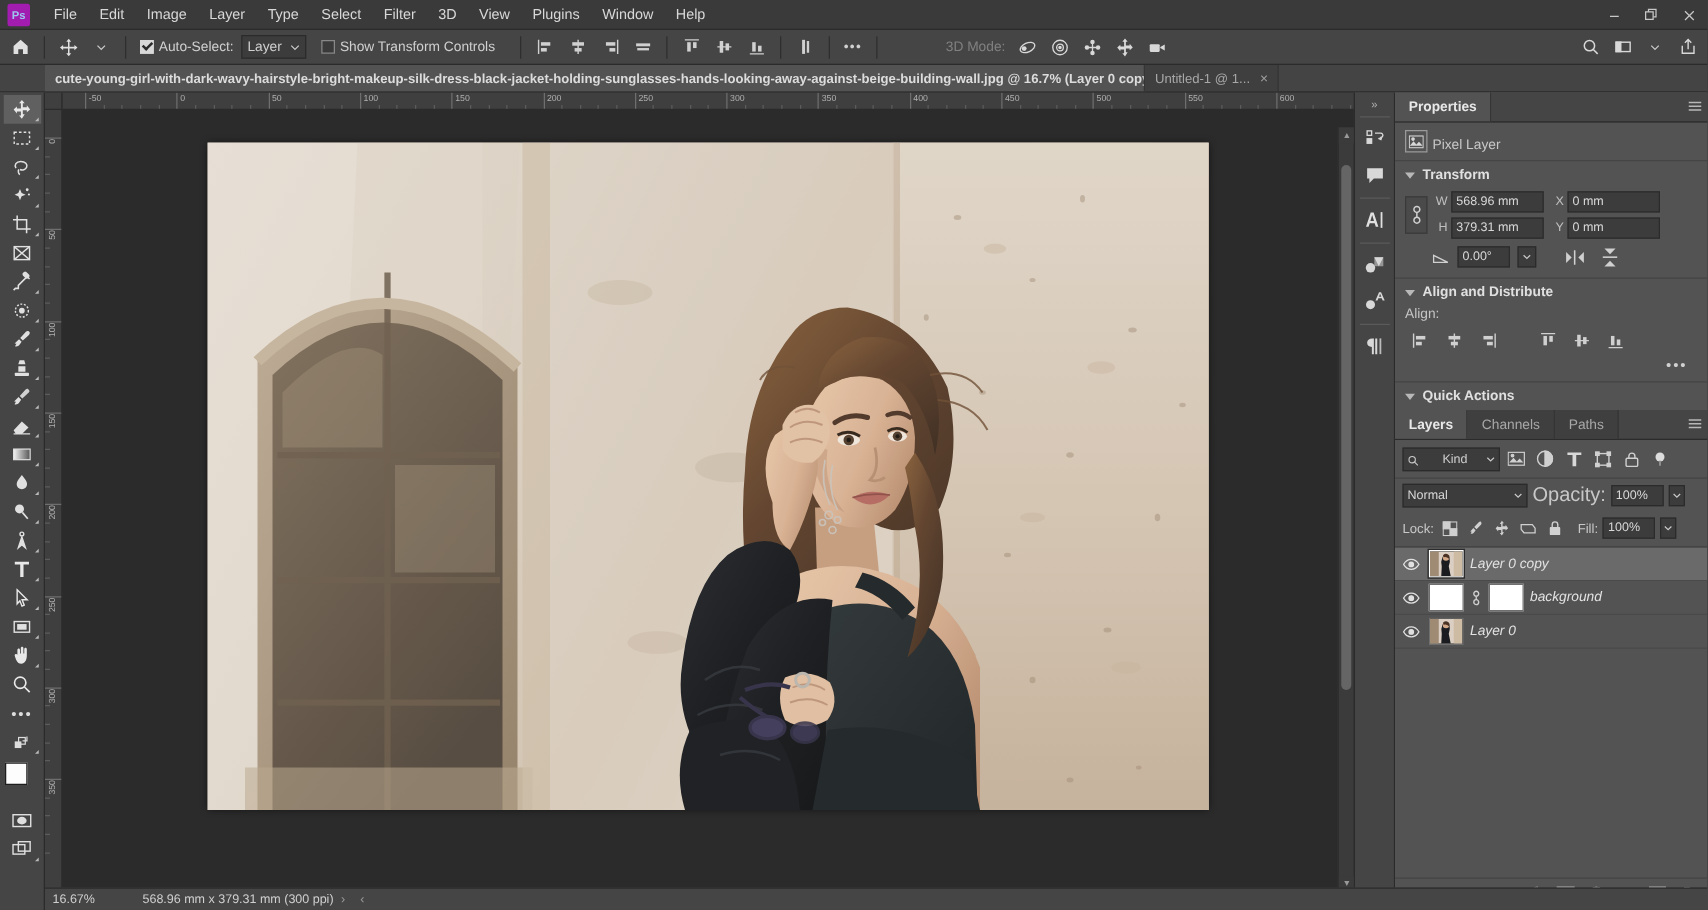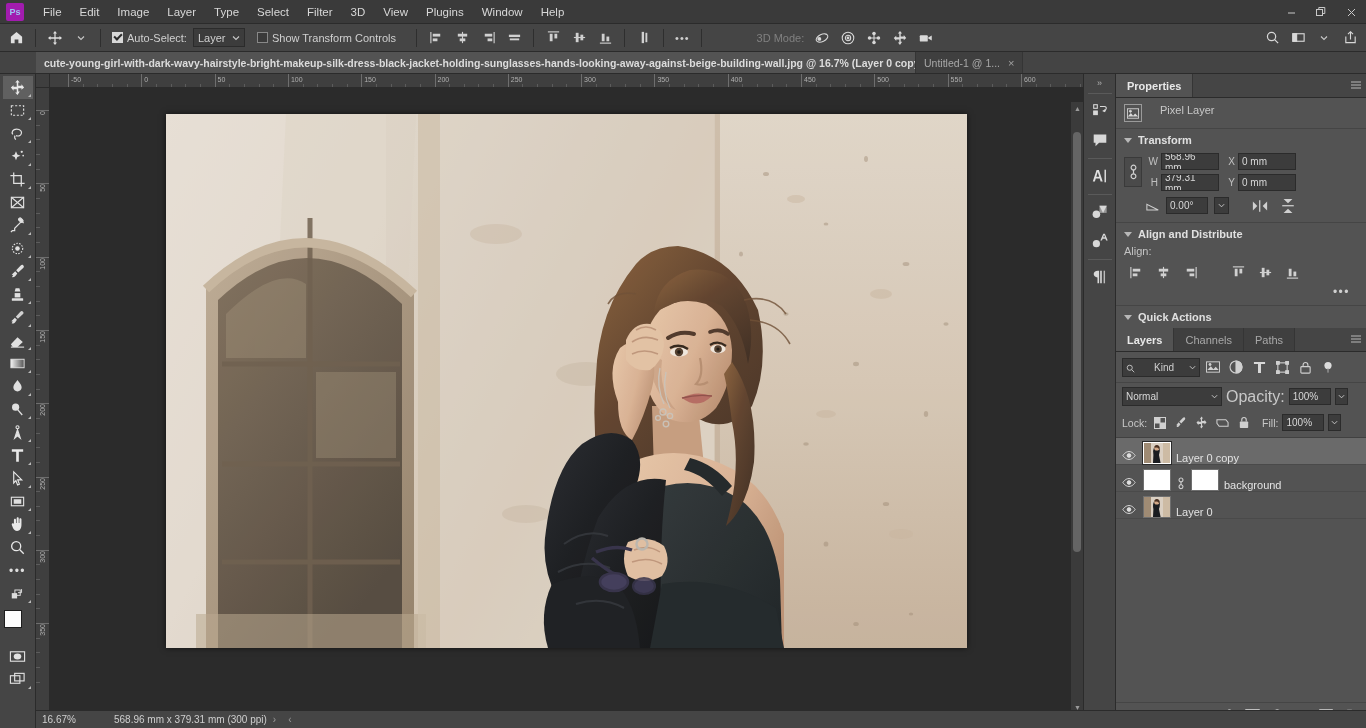--- a/index.html
+++ b/index.html
@@ -244,21 +244,21 @@
     border-right: 1px solid #353535;
   }
   .ptab.active { background: #535353; color: #e8e8e8; font-weight: bold; }
   .panel-menu {
     position: absolute; right: 4px; top: 6px;
     color: #b0b0b0; font-size: 10px; line-height: 1;
   }
   .panel-body { background: #535353; }
 
   .prop-row {
-    display: flex; align-items: flex-start; gap: 18px;
+    display: flex; align-items: flex-end; gap: 4px;
     padding: 6px 8px;
   }
   .layer-type-icon {
     width: 18px; height: 18px; border: 1px solid #9a9a9a;
     display: flex; align-items: center; justify-content: center;
   }
   .sect-head {
     display: flex; align-items: center; gap: 6px;
     padding: 5px 8px; font-size: 11px; font-weight: bold; color: #e0e0e0;
     border-top: 1px solid #454545;
@@ -266,21 +266,21 @@
   .twisty {
     width: 0; height: 0; border-left: 4px solid transparent;
     border-right: 4px solid transparent; border-top: 5px solid #b8b8b8;
     flex: none;
   }
   .tfield {
     display: flex; align-items: center; gap: 3px;
   }
   .tfield .lbl { width: 10px; font-size: 10px; color: #c0c0c0; text-align: right; }
   .tinput {
-    width: 58px; height: 17px; background: #3c3c3c;
+    width: 74px; height: 17px; background: #3c3c3c;
     border: 1px solid #2b2b2b; font-size: 10px; color: #d8d8d8;
     display: flex; align-items: center; padding: 0 3px; overflow: hidden;
   }
   .link-chain {
     width: 18px; height: 30px; display: flex;
     align-items: center; justify-content: center;
     background: #4a4a4a; border: 1px solid #3a3a3a; color: #d0d0d0;
   }
   .align-row { display: flex; align-items: center; padding: 2px 8px; gap: 3px; }
   .align-btn {
@@ -325,22 +325,22 @@
   .lp-lock {
     display: flex; align-items: center; gap: 4px; padding: 4px 6px 6px 6px;
     border-bottom: 1px solid #414141;
   }
   .lock-icon {
     width: 17px; height: 17px; display: flex;
     align-items: center; justify-content: center; color: #d0d0d0;
   }
   .layer-list { flex: 1; overflow: hidden; }
   .layer-row {
-    display: flex; align-items: flex-end; height: 27px;
-    border-bottom: 1px solid #4a4a4a; padding-left: 4px; gap: 5px;
+    display: flex; align-items: center; height: 27px;
+    border-bottom: 1px solid #4a4a4a; padding-left: 4px; gap: 5px; font-style: italic;
   }
   .layer-row.selected { background: #6a6a6a; }
   .eye {
     width: 18px; height: 18px; display: flex;
     align-items: center; justify-content: center; color: #d8d8d8; flex: none;
   }
   .thumb-box {
     width: 28px; height: 22px; background: #2b2b2b;
     border: 1px solid #6f6f6f; overflow: hidden; flex: none;
     display: flex; align-items: center; justify-content: center;

